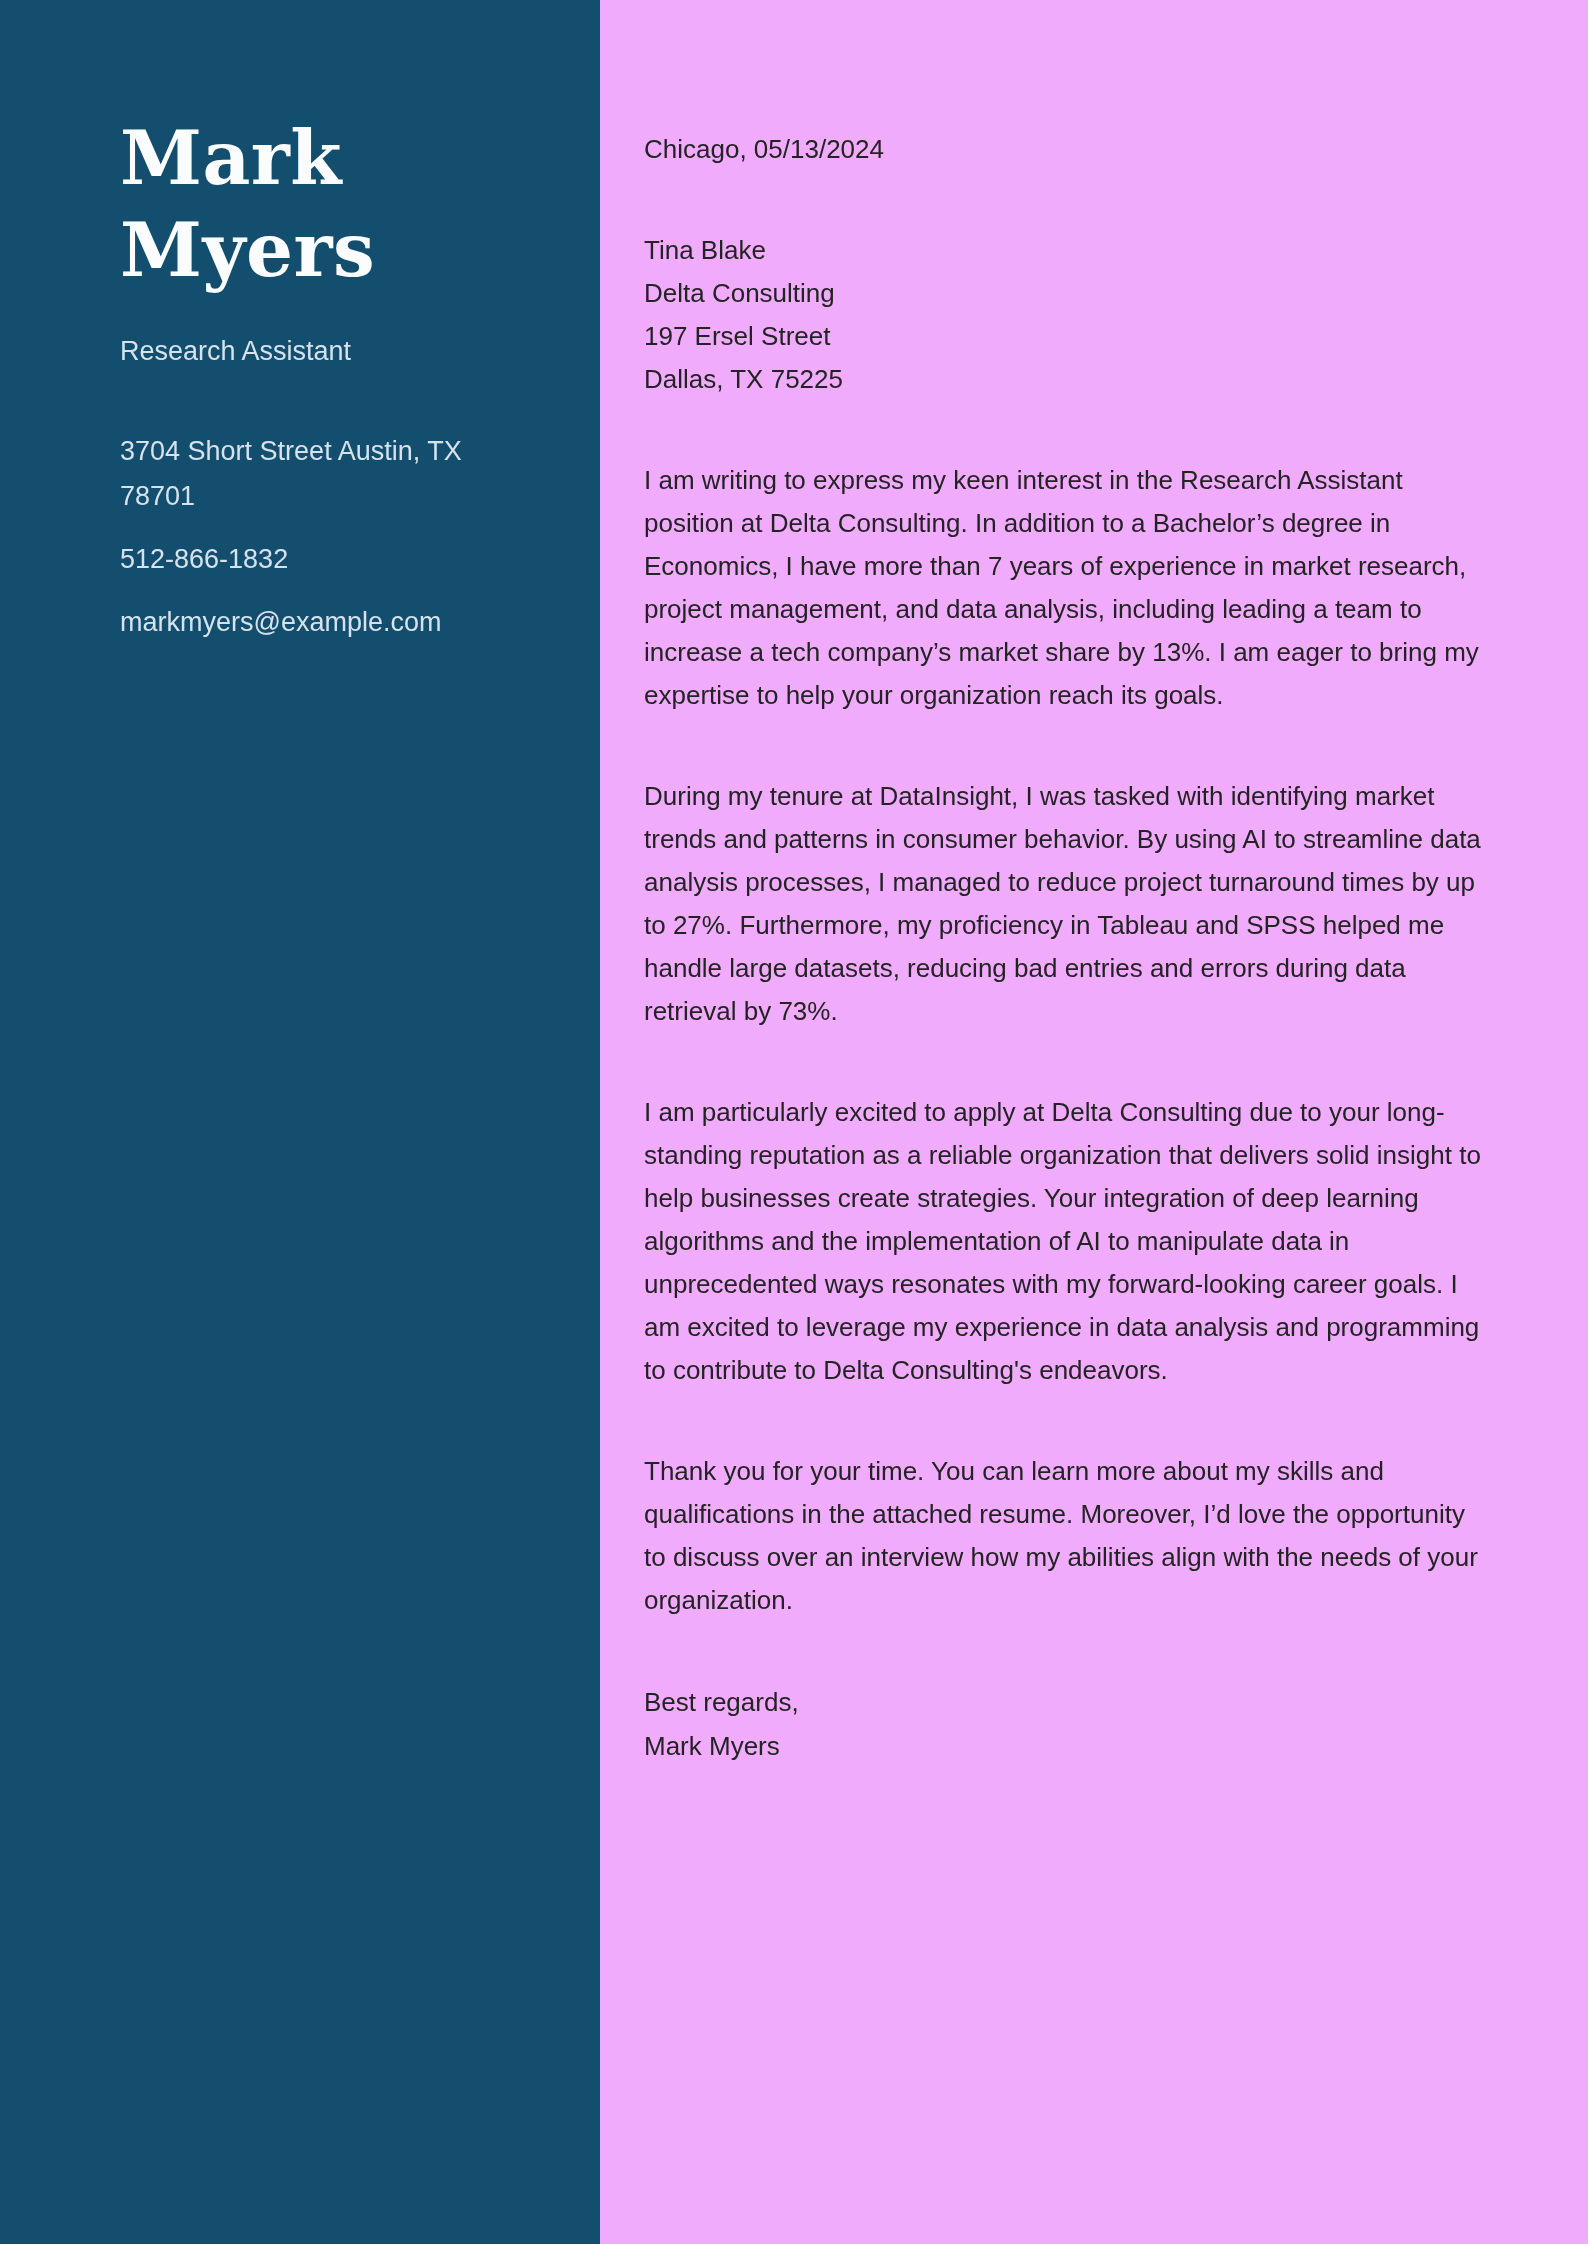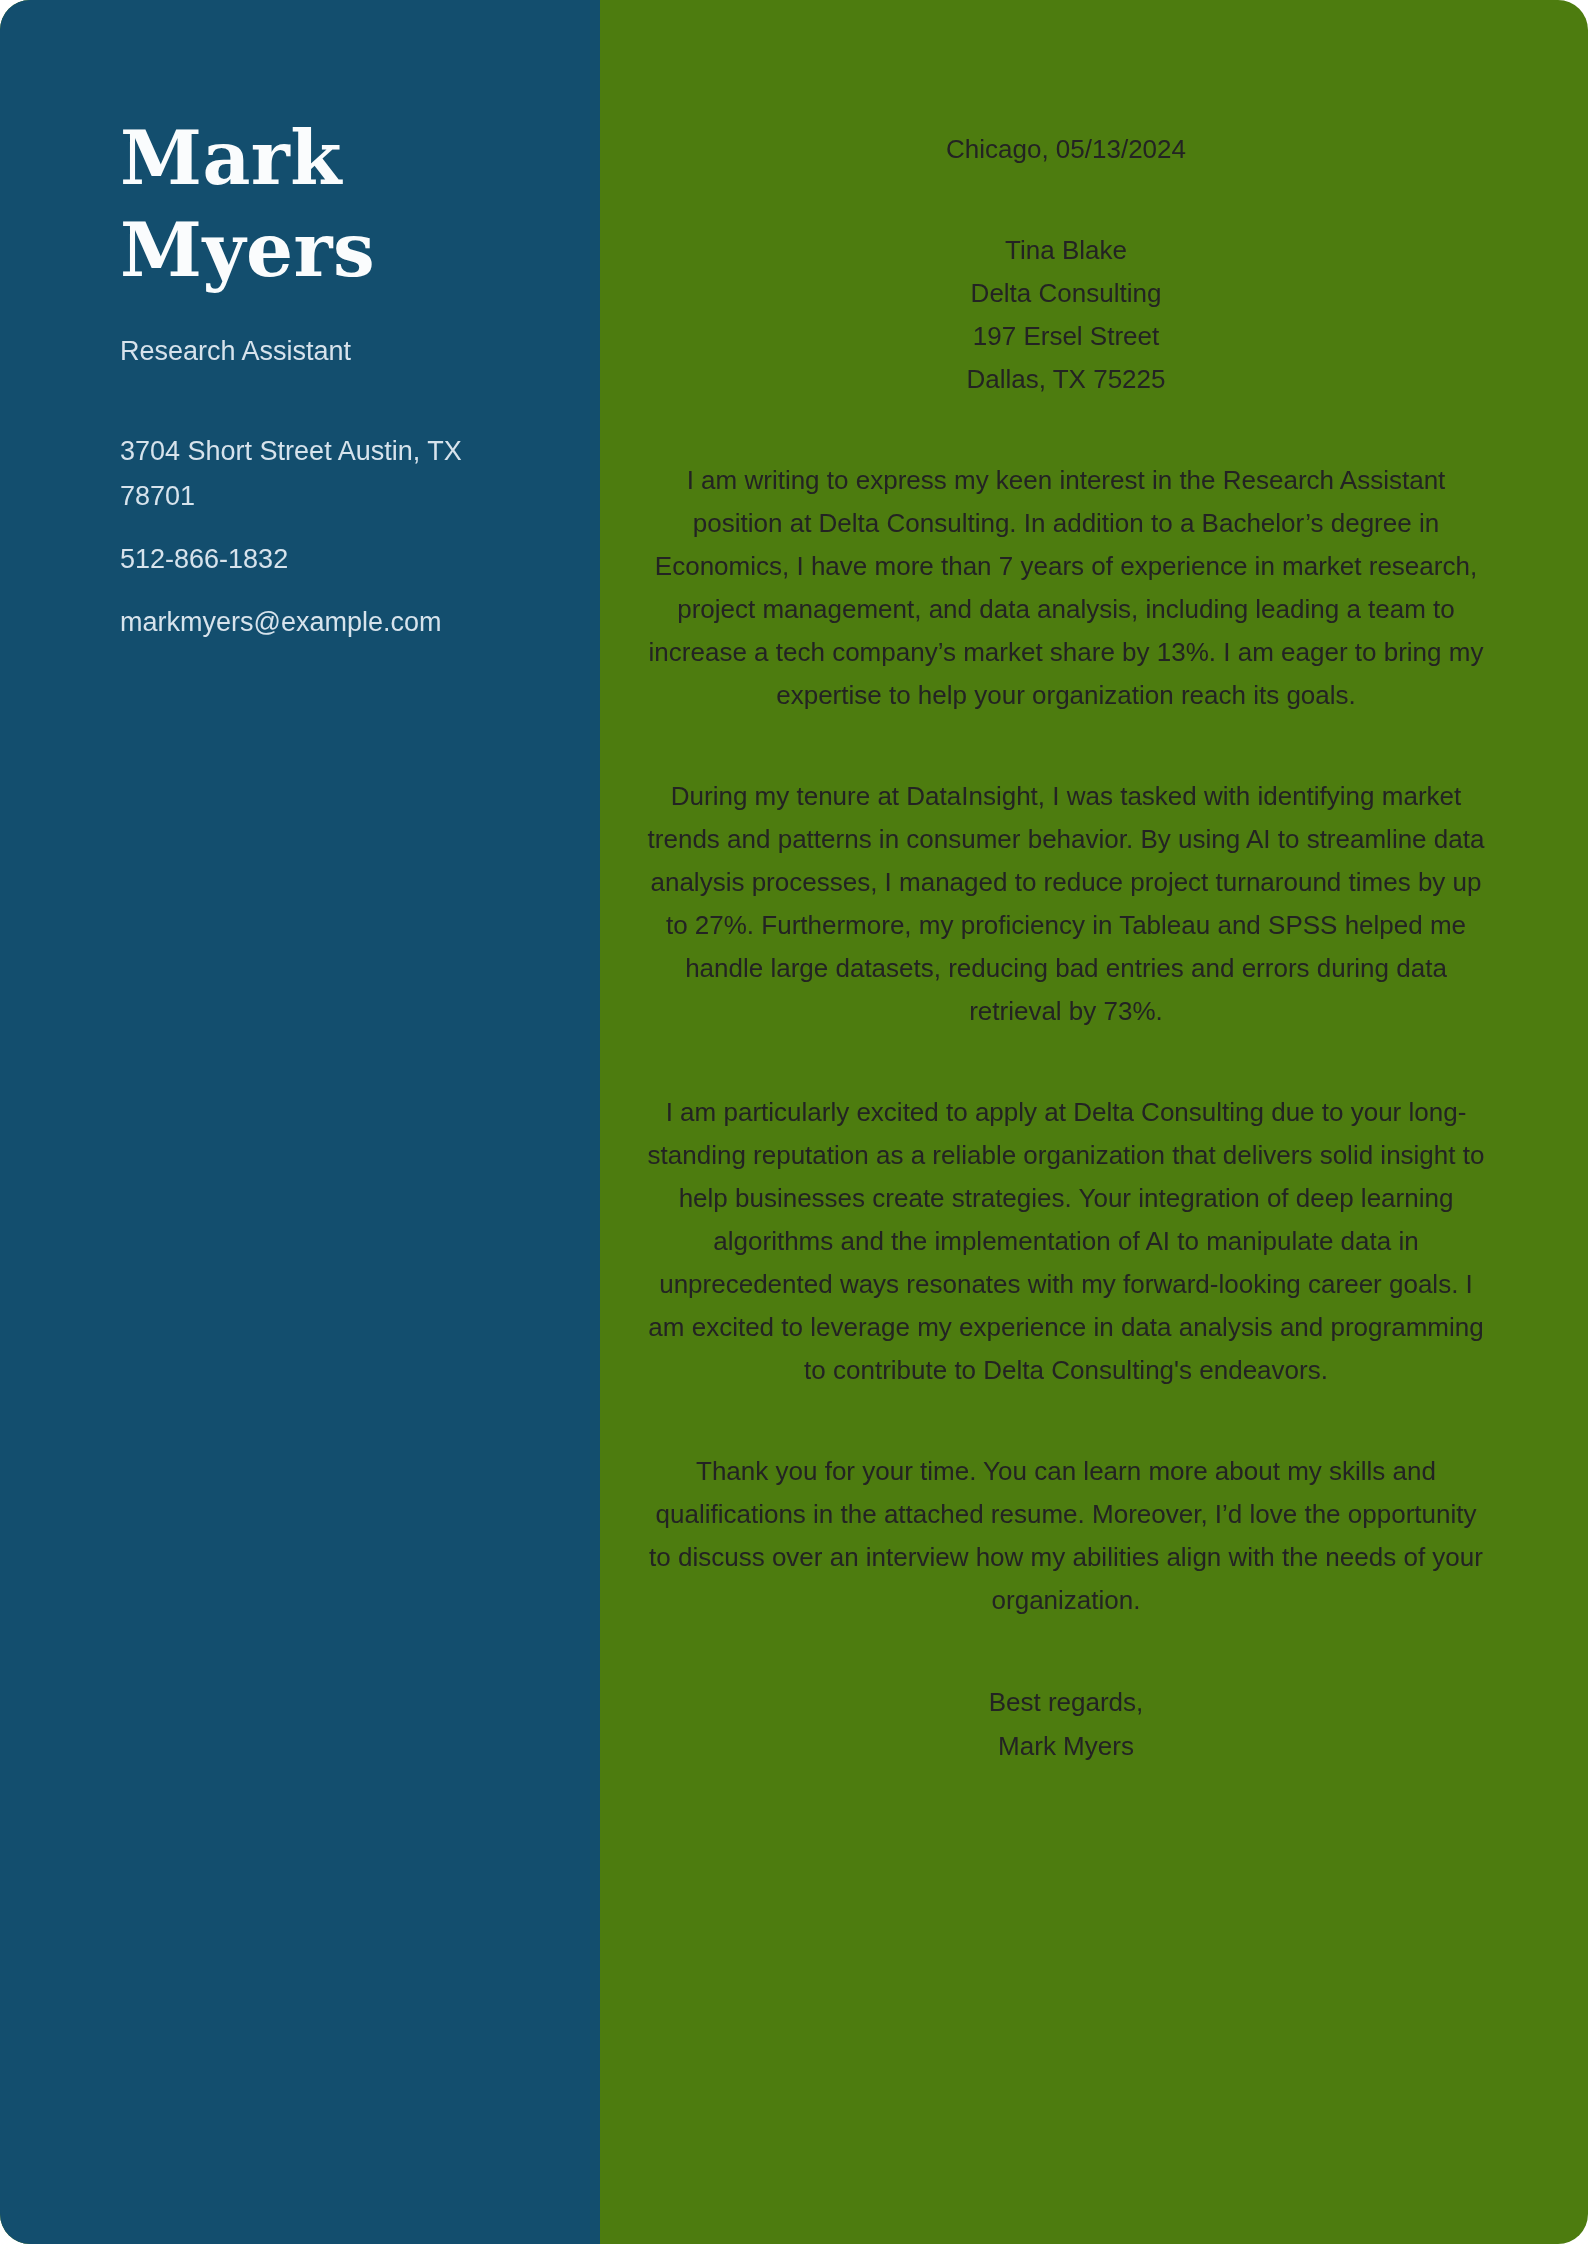--- a/index.html
+++ b/index.html
@@ -4,25 +4,24 @@
 <style>
   html, body {
     margin: 0;
     padding: 0;
     background: #ffffff;
   }
   .page {
     position: relative;
     width: 1588px;
     height: 2244px;
-    background: #4d7c0f;
+    background: #f0abfc;
     display: flex;
     overflow: hidden;
     font-family: "Liberation Sans", sans-serif;
-    border-radius: 30px;
   }
   
   .sidebar {
     width: 600px;
     flex: 0 0 600px;
     box-sizing: border-box;
     background: #134E6E;
     padding: 112px 58px 0 120px;
   }
   .name {
@@ -50,21 +49,20 @@
     margin-top: 18px;
   }
   
   .letter {
     flex: 1 1 auto;
     box-sizing: border-box;
     padding: 128px 100px 0 44px;
     font-size: 26px;
     line-height: 43px;
     color: #232323;
-    text-align: center;
   }
   .block {
     margin: 0 0 58px 0;
   }
   .block p {
     margin: 0;
   }
   .letter .paragraph {
     margin: 0 0 58px 0;
   }

